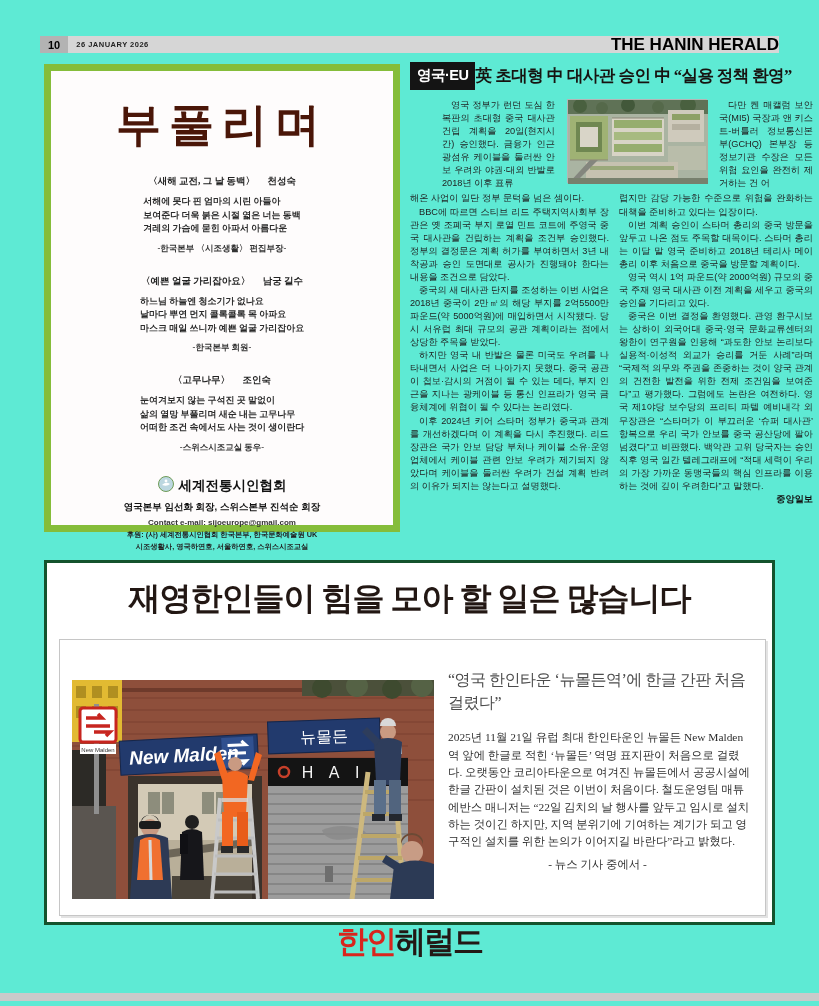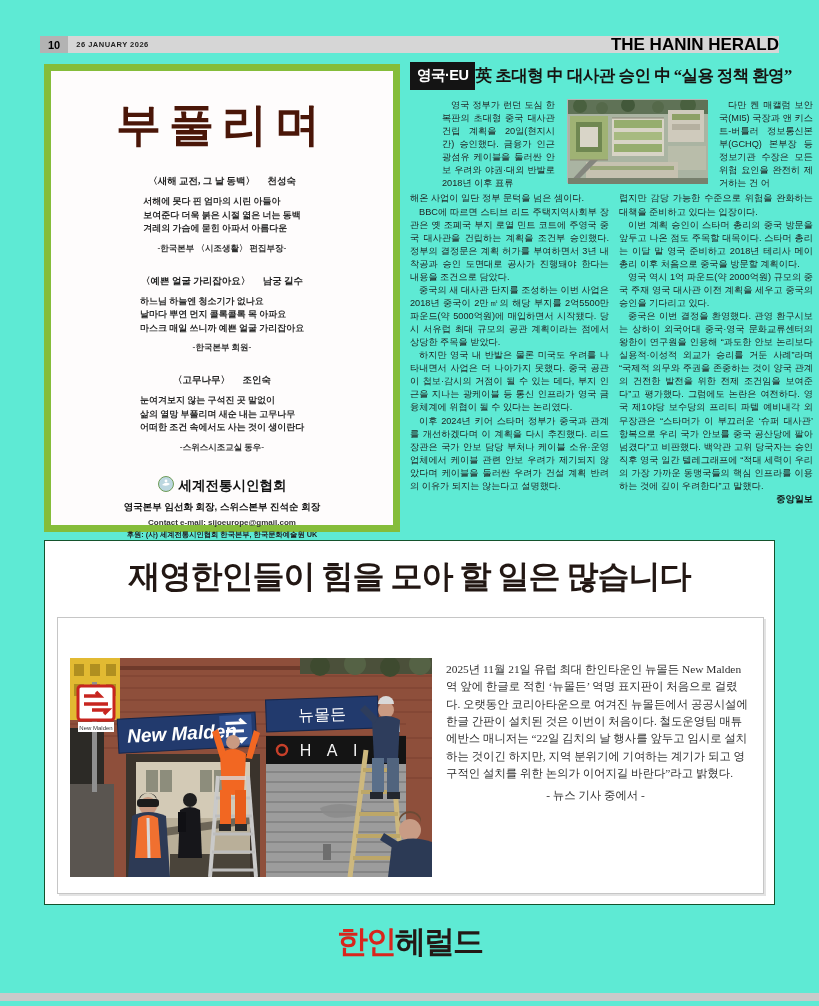--- a/index.html
+++ b/index.html
@@ -40,21 +40,21 @@
   .col-nt2 { width:114px; }
   .inset-photo { width:140px; height:84px; border:1px solid #b5b5b5; flex:0 0 auto; }
   .row-main { display:flex; gap:10px; margin-top:2px; }
   .col-m1 { width:199px; }
   .col-m2 { width:194px; }
   .article-body p.ind { text-indent:9px; }
   .article-body p { margin:0; }
   .src { float:right; font-weight:bold; color:#111; }
 
   
-  .feature { position:absolute; left:44px; top:540px; width:731px; height:365px; border:1px solid #14532d; background:#fff; }
+  .feature { position:absolute; left:44px; top:560px; width:731px; height:365px; border:3px solid #14532d; background:#fff; }
   .feature-headline { text-align:center; margin-top:14px; font-family:"Liberation Serif", serif; font-weight:bold; font-size:32px; color:#221713; letter-spacing:-1px; }
   .feature-inner { position:absolute; left:12px; top:76px; width:707px; height:277px; border:1px solid #c6c6c6; box-shadow:2px 2px 0 #e3e3e3; background:#fff; }
   .station-photo { position:absolute; left:12px; top:40px; width:362px; height:219px; }
   .feature-text { position:absolute; left:388px; top:28px; width:303px; font-family:"Liberation Serif", serif; }
   .quote-title { font-size:16px; color:#4c4c4c; line-height:1.45; letter-spacing:-0.5px; }
   .feature-body { margin-top:15px; font-size:11.4px; color:#2d2d2d; line-height:1.52; }
   .feature-attr { margin-top:6px; text-align:center; font-size:11.4px; color:#2d2d2d; padding-right:4px; }
 
   
   .footer-logo { position:absolute; left:0; right:0; top:921px; text-align:center; font-weight:bold; font-size:31px; letter-spacing:-2px; }
@@ -348,20 +348,21 @@
 
           <g>
             <circle cx="340" cy="172" r="11" fill="#c89c85"></circle>
             <path d="M329 166 a11 11 0 0 1 22 0 l0 -4 a11 9 0 0 0 -22 0 Z" fill="#6b4a35"></path>
             <path d="M322 186 q18 -10 40 -2 l0 35 l-44 0 Z" fill="#2c3a55"></path>
             <path d="M326 192 l-16 -10 l4 -7 l16 10 Z" fill="#2c3a55"></path>
           </g>
         </svg>
       </div>
       <div class="feature-text">
+        <div class="quote-title">“영국 한인타운 ‘뉴몰든역’에 한글 간판 처음 걸렸다”</div>
         <div class="feature-body">2025년 11월 21일 유럽 최대 한인타운인 뉴몰든 New Malden역 앞에 한글로 적힌 ‘뉴몰든’ 역명 표지판이 처음으로 걸렸다. 오랫동안 코리아타운으로 여겨진 뉴몰든에서 공공시설에 한글 간판이 설치된 것은 이번이 처음이다. 철도운영팀 매튜에반스 매니저는 “22일 김치의 날 행사를 앞두고 임시로 설치하는 것이긴 하지만, 지역 분위기에 기여하는 계기가 되고 영구적인 설치를 위한 논의가 이어지길 바란다”라고 밝혔다.</div>
         <div class="feature-attr">- 뉴스 기사 중에서 -</div>
       </div>
     </div>
   </div>
 
   <div class="footer-logo">
     <span class="logo-red">한인</span><span class="logo-dark">헤럴드</span>
   </div>
 

